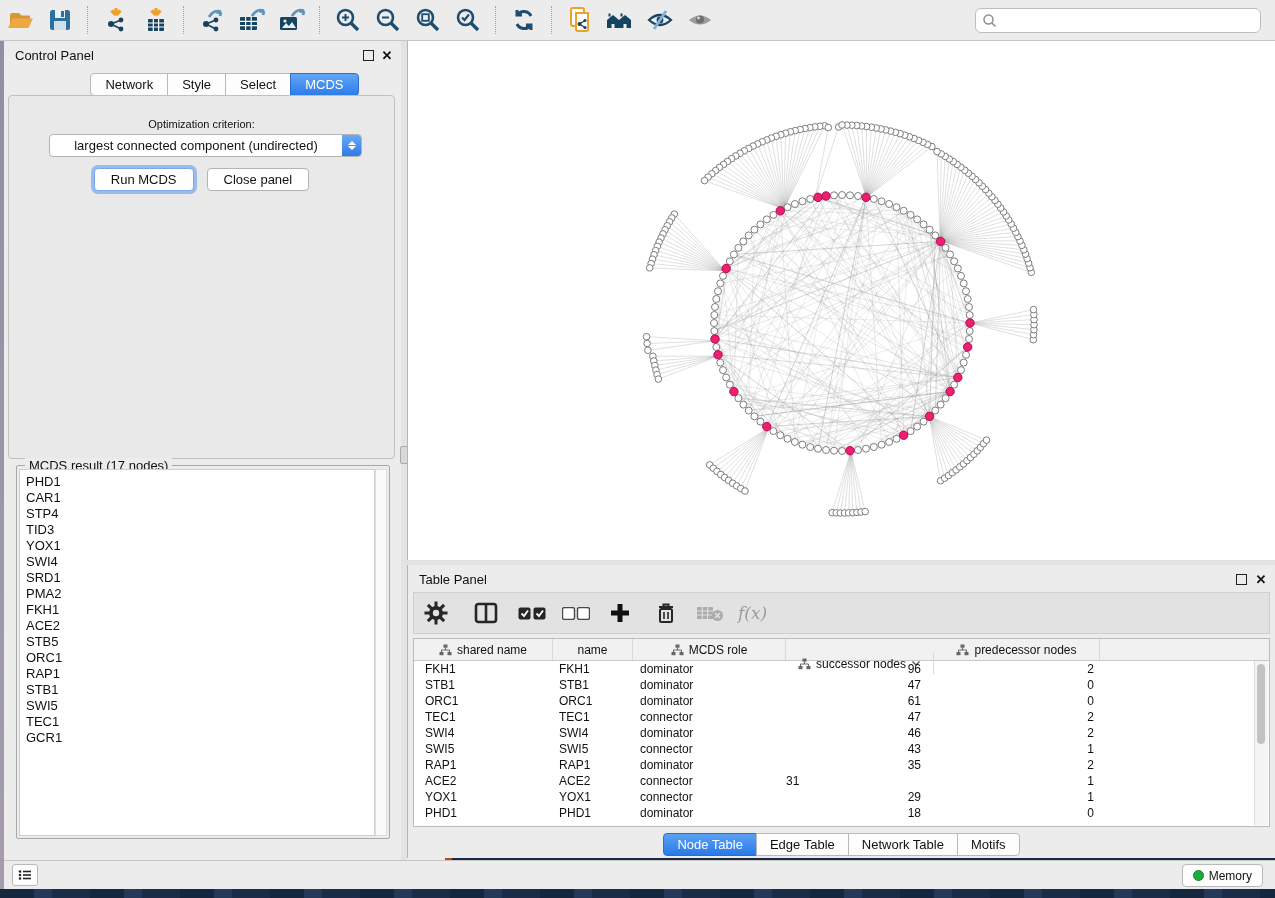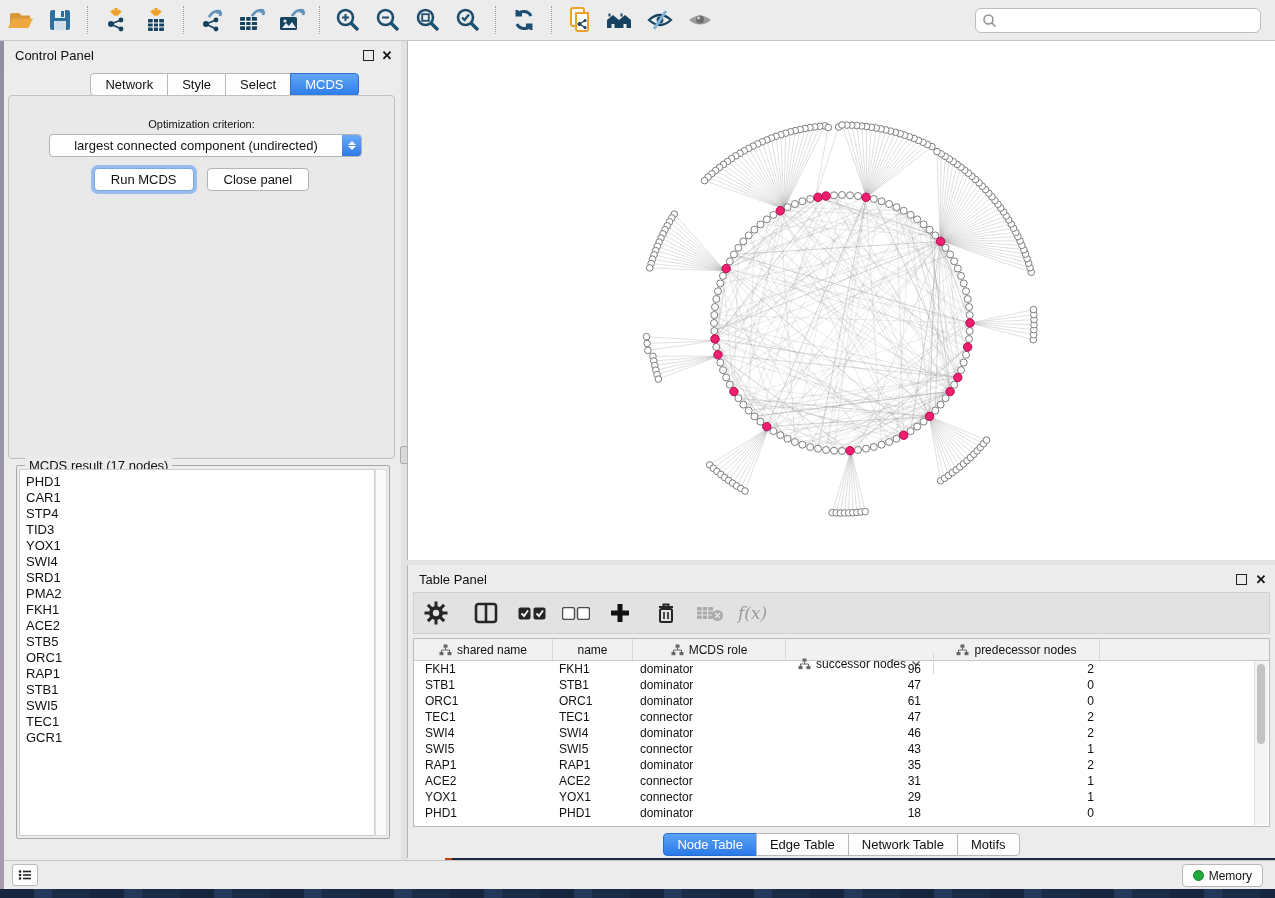--- a/index.html
+++ b/index.html
@@ -1093,21 +1093,21 @@
           <div class="td" style="width: 139px; text-align: left; padding-left: 11px; padding-right: 0px;">RAP1</div>
           <div class="td" style="width: 80px; text-align: left; padding-left: 6px; padding-right: 0px;">RAP1</div>
           <div class="td" style="width: 153px; text-align: left; padding-left: 7px; padding-right: 0px;">dominator</div>
           <div class="td" style="width: 148px; text-align: right; padding-left: 0px; padding-right: 13px;">35</div>
           <div class="td" style="width: 166px; text-align: right; padding-left: 0px; padding-right: 6px;">2</div>
         </div>
         <div class="tr">
           <div class="td" style="width: 139px; text-align: left; padding-left: 11px; padding-right: 0px;">ACE2</div>
           <div class="td" style="width: 80px; text-align: left; padding-left: 6px; padding-right: 0px;">ACE2</div>
           <div class="td" style="width: 153px; text-align: left; padding-left: 7px; padding-right: 0px;">connector</div>
-          <div class="td" style="width: 148px; text-align: right; padding-left: 0px; padding-right: 13px;">31</div>
+          <div class="td" style="width: 148px; padding-left: 0px; padding-right: 13px;">31</div>
           <div class="td" style="width: 166px; text-align: right; padding-left: 0px; padding-right: 6px;">1</div>
         </div>
         <div class="tr">
           <div class="td" style="width: 139px; text-align: left; padding-left: 11px; padding-right: 0px;">YOX1</div>
           <div class="td" style="width: 80px; text-align: left; padding-left: 6px; padding-right: 0px;">YOX1</div>
           <div class="td" style="width: 153px; text-align: left; padding-left: 7px; padding-right: 0px;">connector</div>
           <div class="td" style="width: 148px; text-align: right; padding-left: 0px; padding-right: 13px;">29</div>
           <div class="td" style="width: 166px; text-align: right; padding-left: 0px; padding-right: 6px;">1</div>
         </div>
         <div class="tr">

